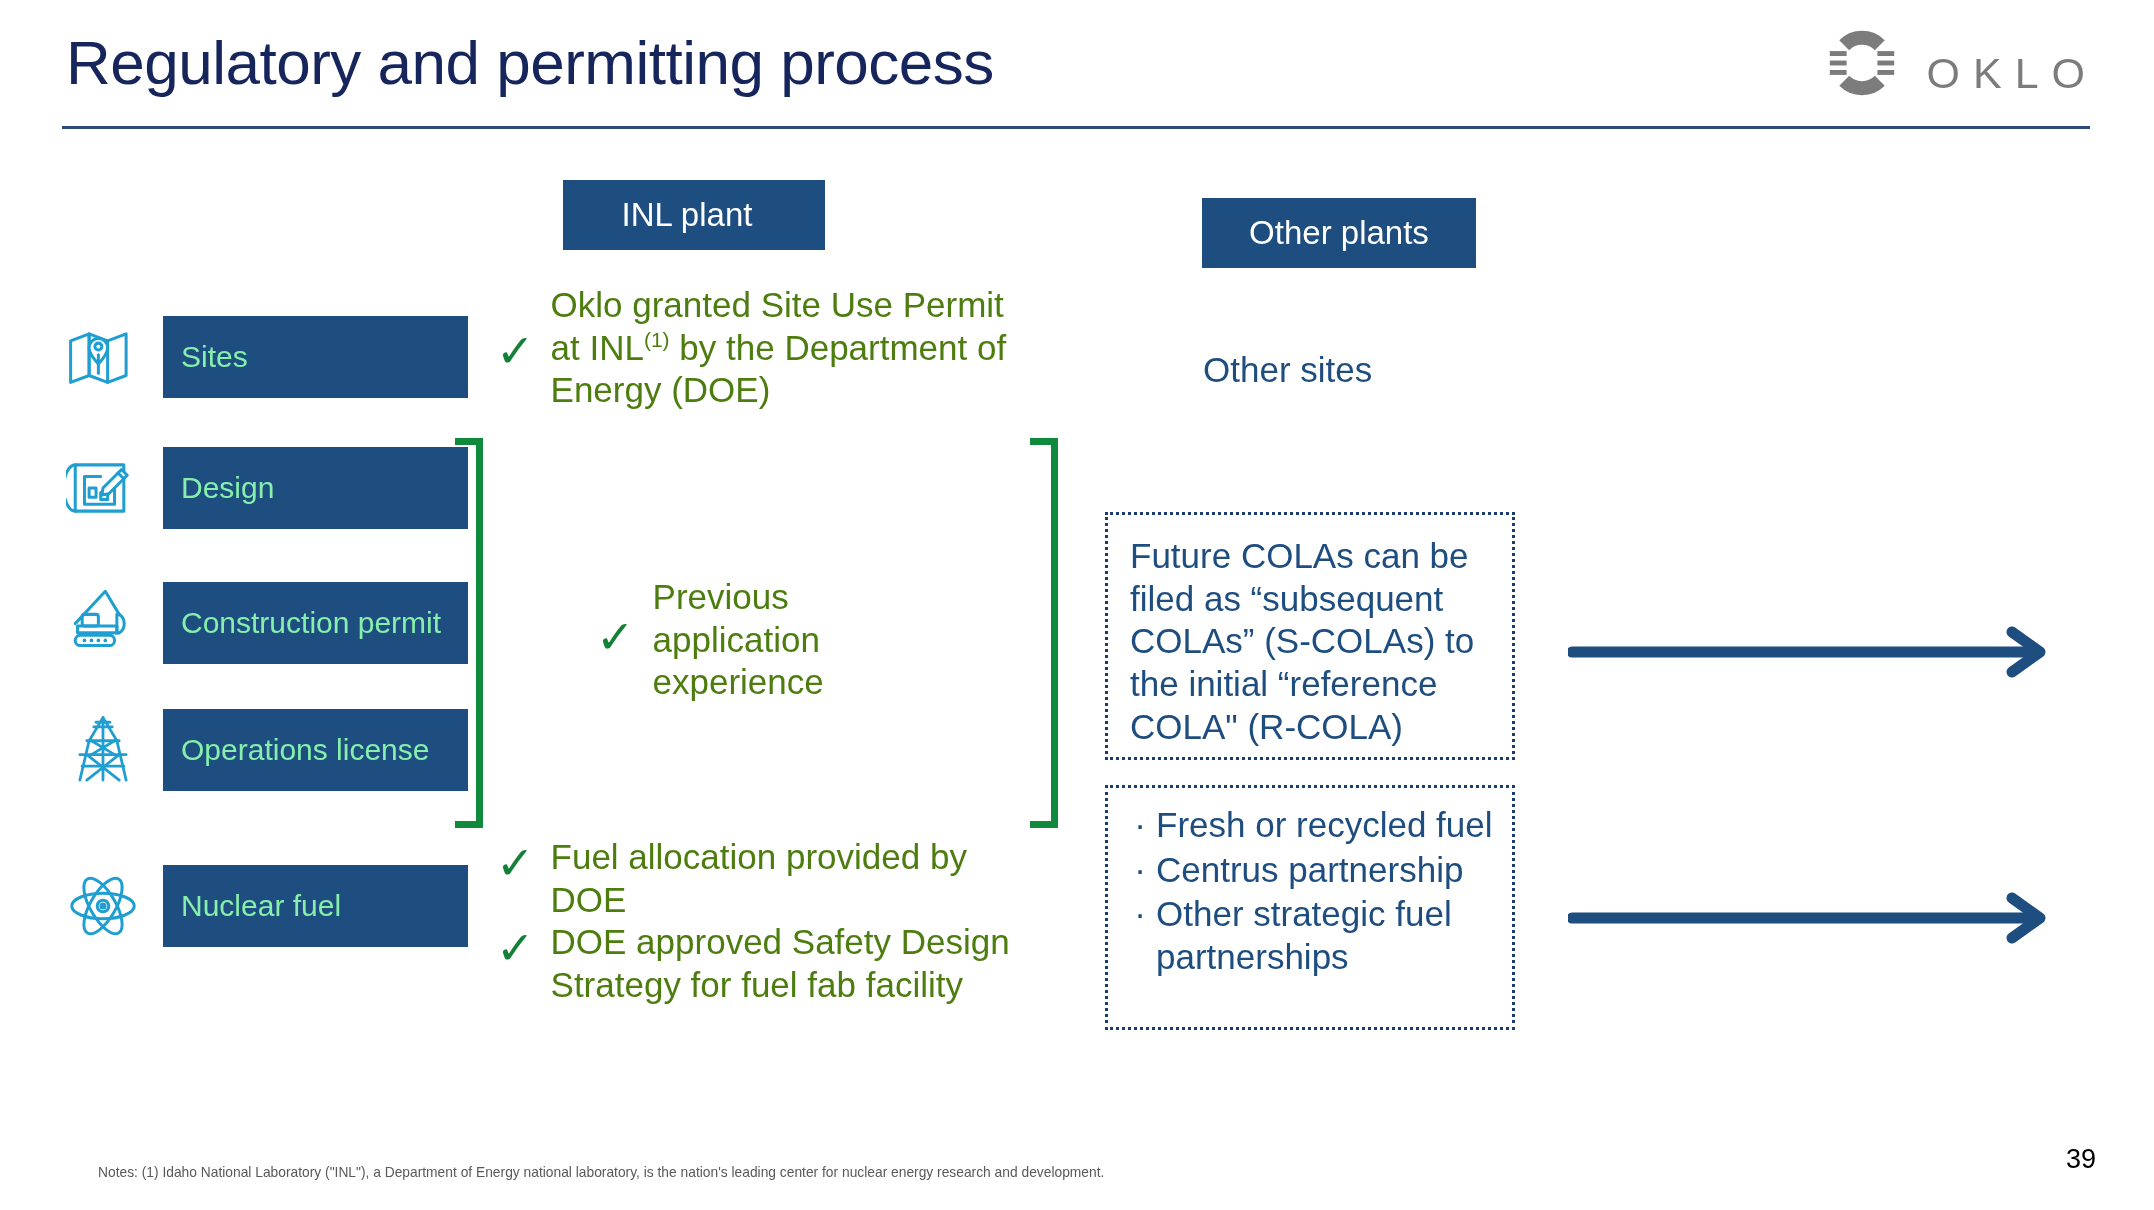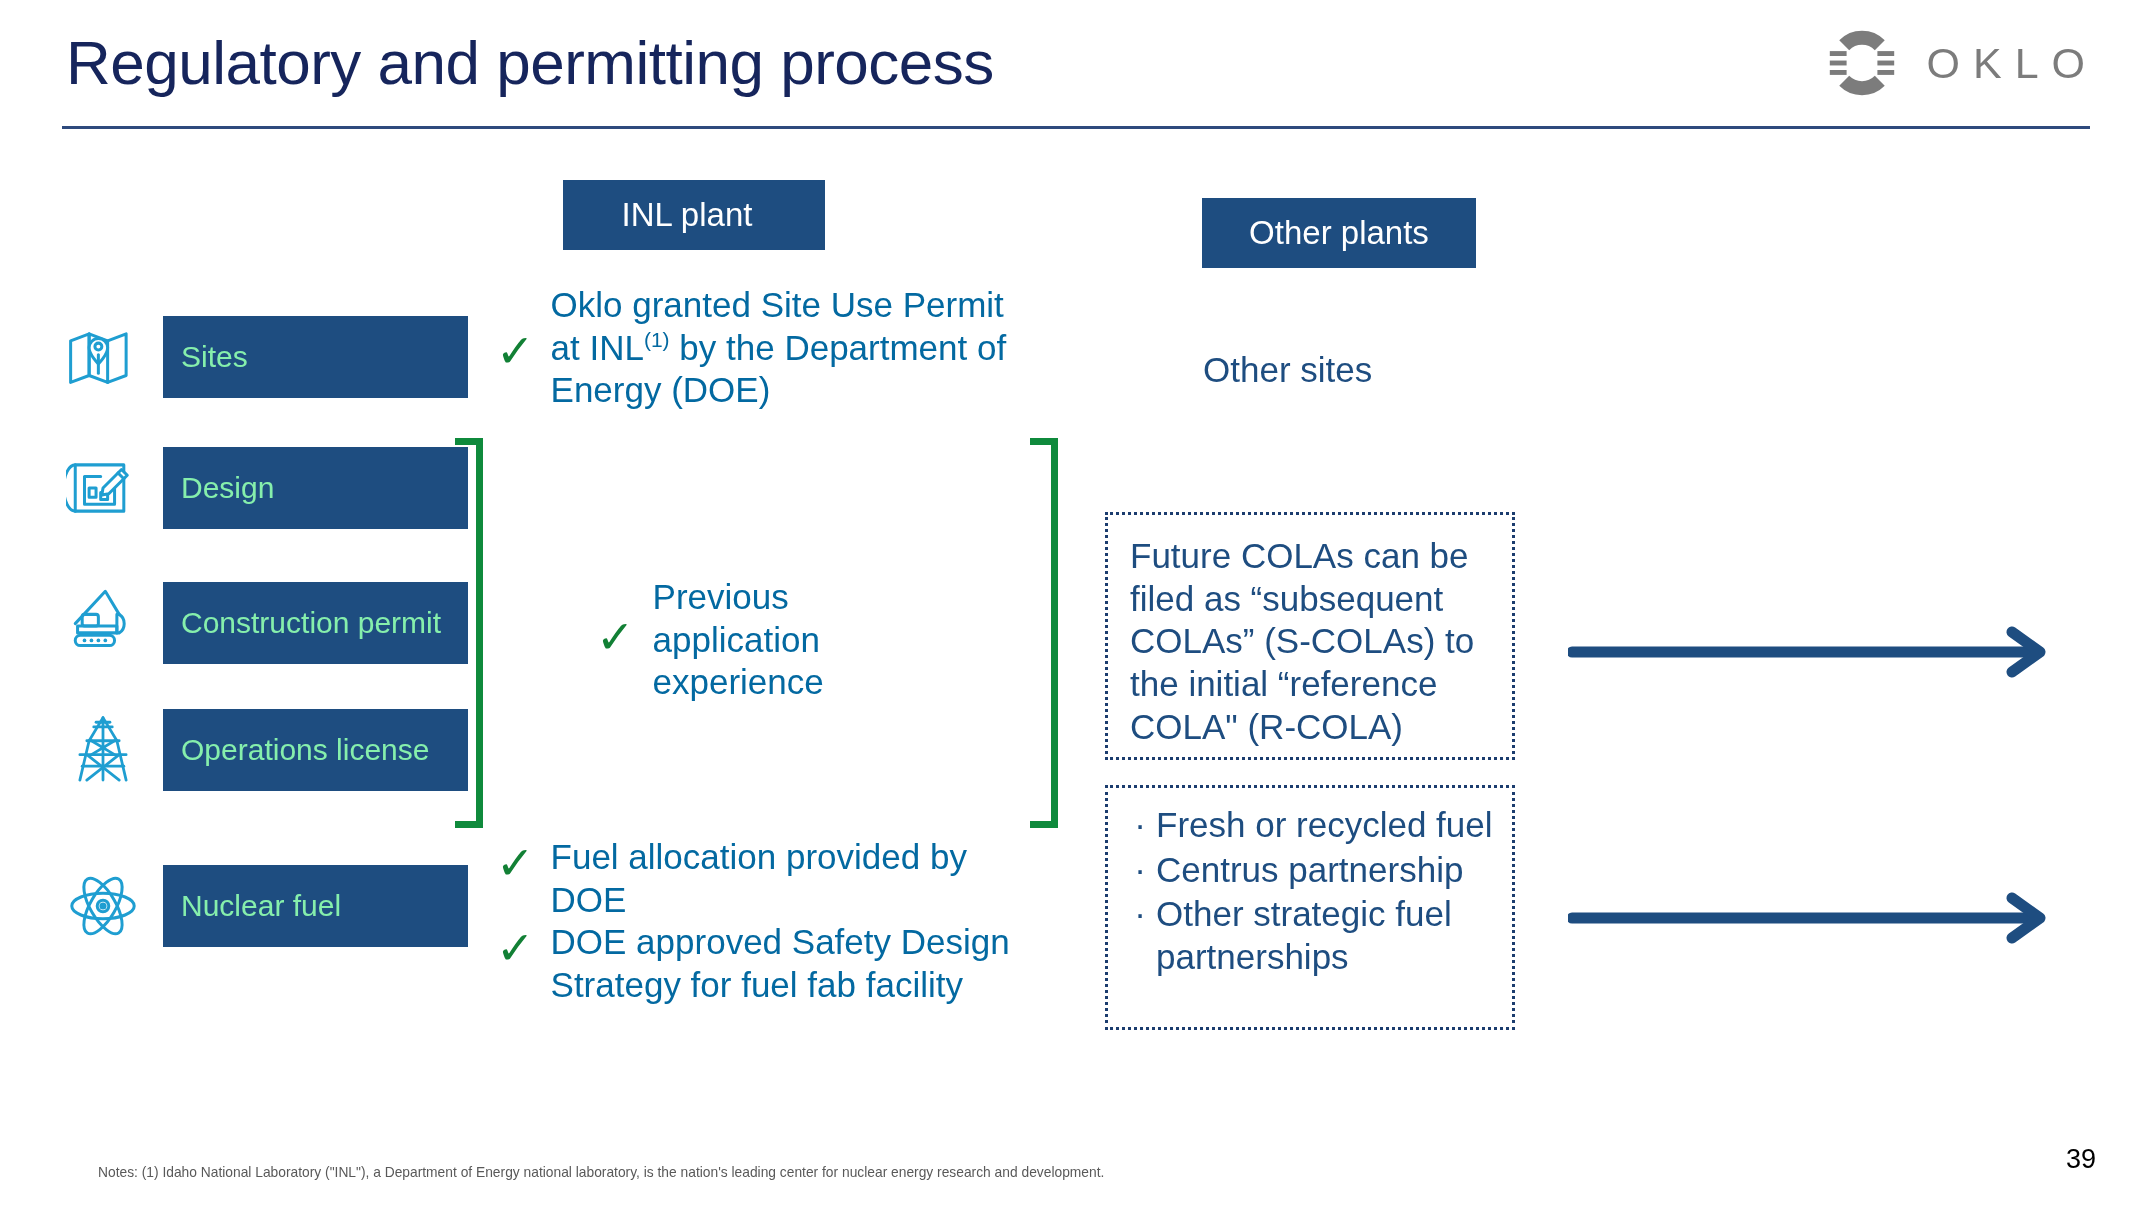--- a/index.html
+++ b/index.html
@@ -40,21 +40,21 @@
     top: 126px;
     width: 2028px;
     height: 3px;
     background: #2e4a7d;
   }
   .logo {
     position: absolute;
     right: 56px;
     top: 28px;
     display: flex;
-    align-items: center;
+    align-items: flex-end;
     gap: 26px;
   }
   .logo-mark { width: 70px; height: 70px; display: block; }
   .logo-word {
     font-size: 43px;
     letter-spacing: 13px;
     color: #7c7c7c;
     font-weight: 400;
     padding-left: 4px;
   }
@@ -122,21 +122,21 @@
     align-items: flex-start;
   }
   .check {
     color: #128035;
     font-size: 46px;
     line-height: 1;
     flex: 0 0 auto;
     font-weight: 400;
   }
   .checktext {
-    color: #0369a1;
+    color: #4d7c0f;
     font-size: 35px;
     line-height: 1.22;
   }
   #block-site { left: 496px; top: 284px; width: 520px; }
   #block-site .check { margin-top: 44px; margin-right: 16px; }
   #block-prev { left: 596px; top: 576px; width: 320px; }
   #block-prev .check { margin-top: 38px; margin-right: 18px; }
   #block-prev .checktext { text-align: left; }
   #block-fuel { left: 496px; top: 836px; width: 520px; }
   .fuel-line { display: flex; align-items: flex-start; }

